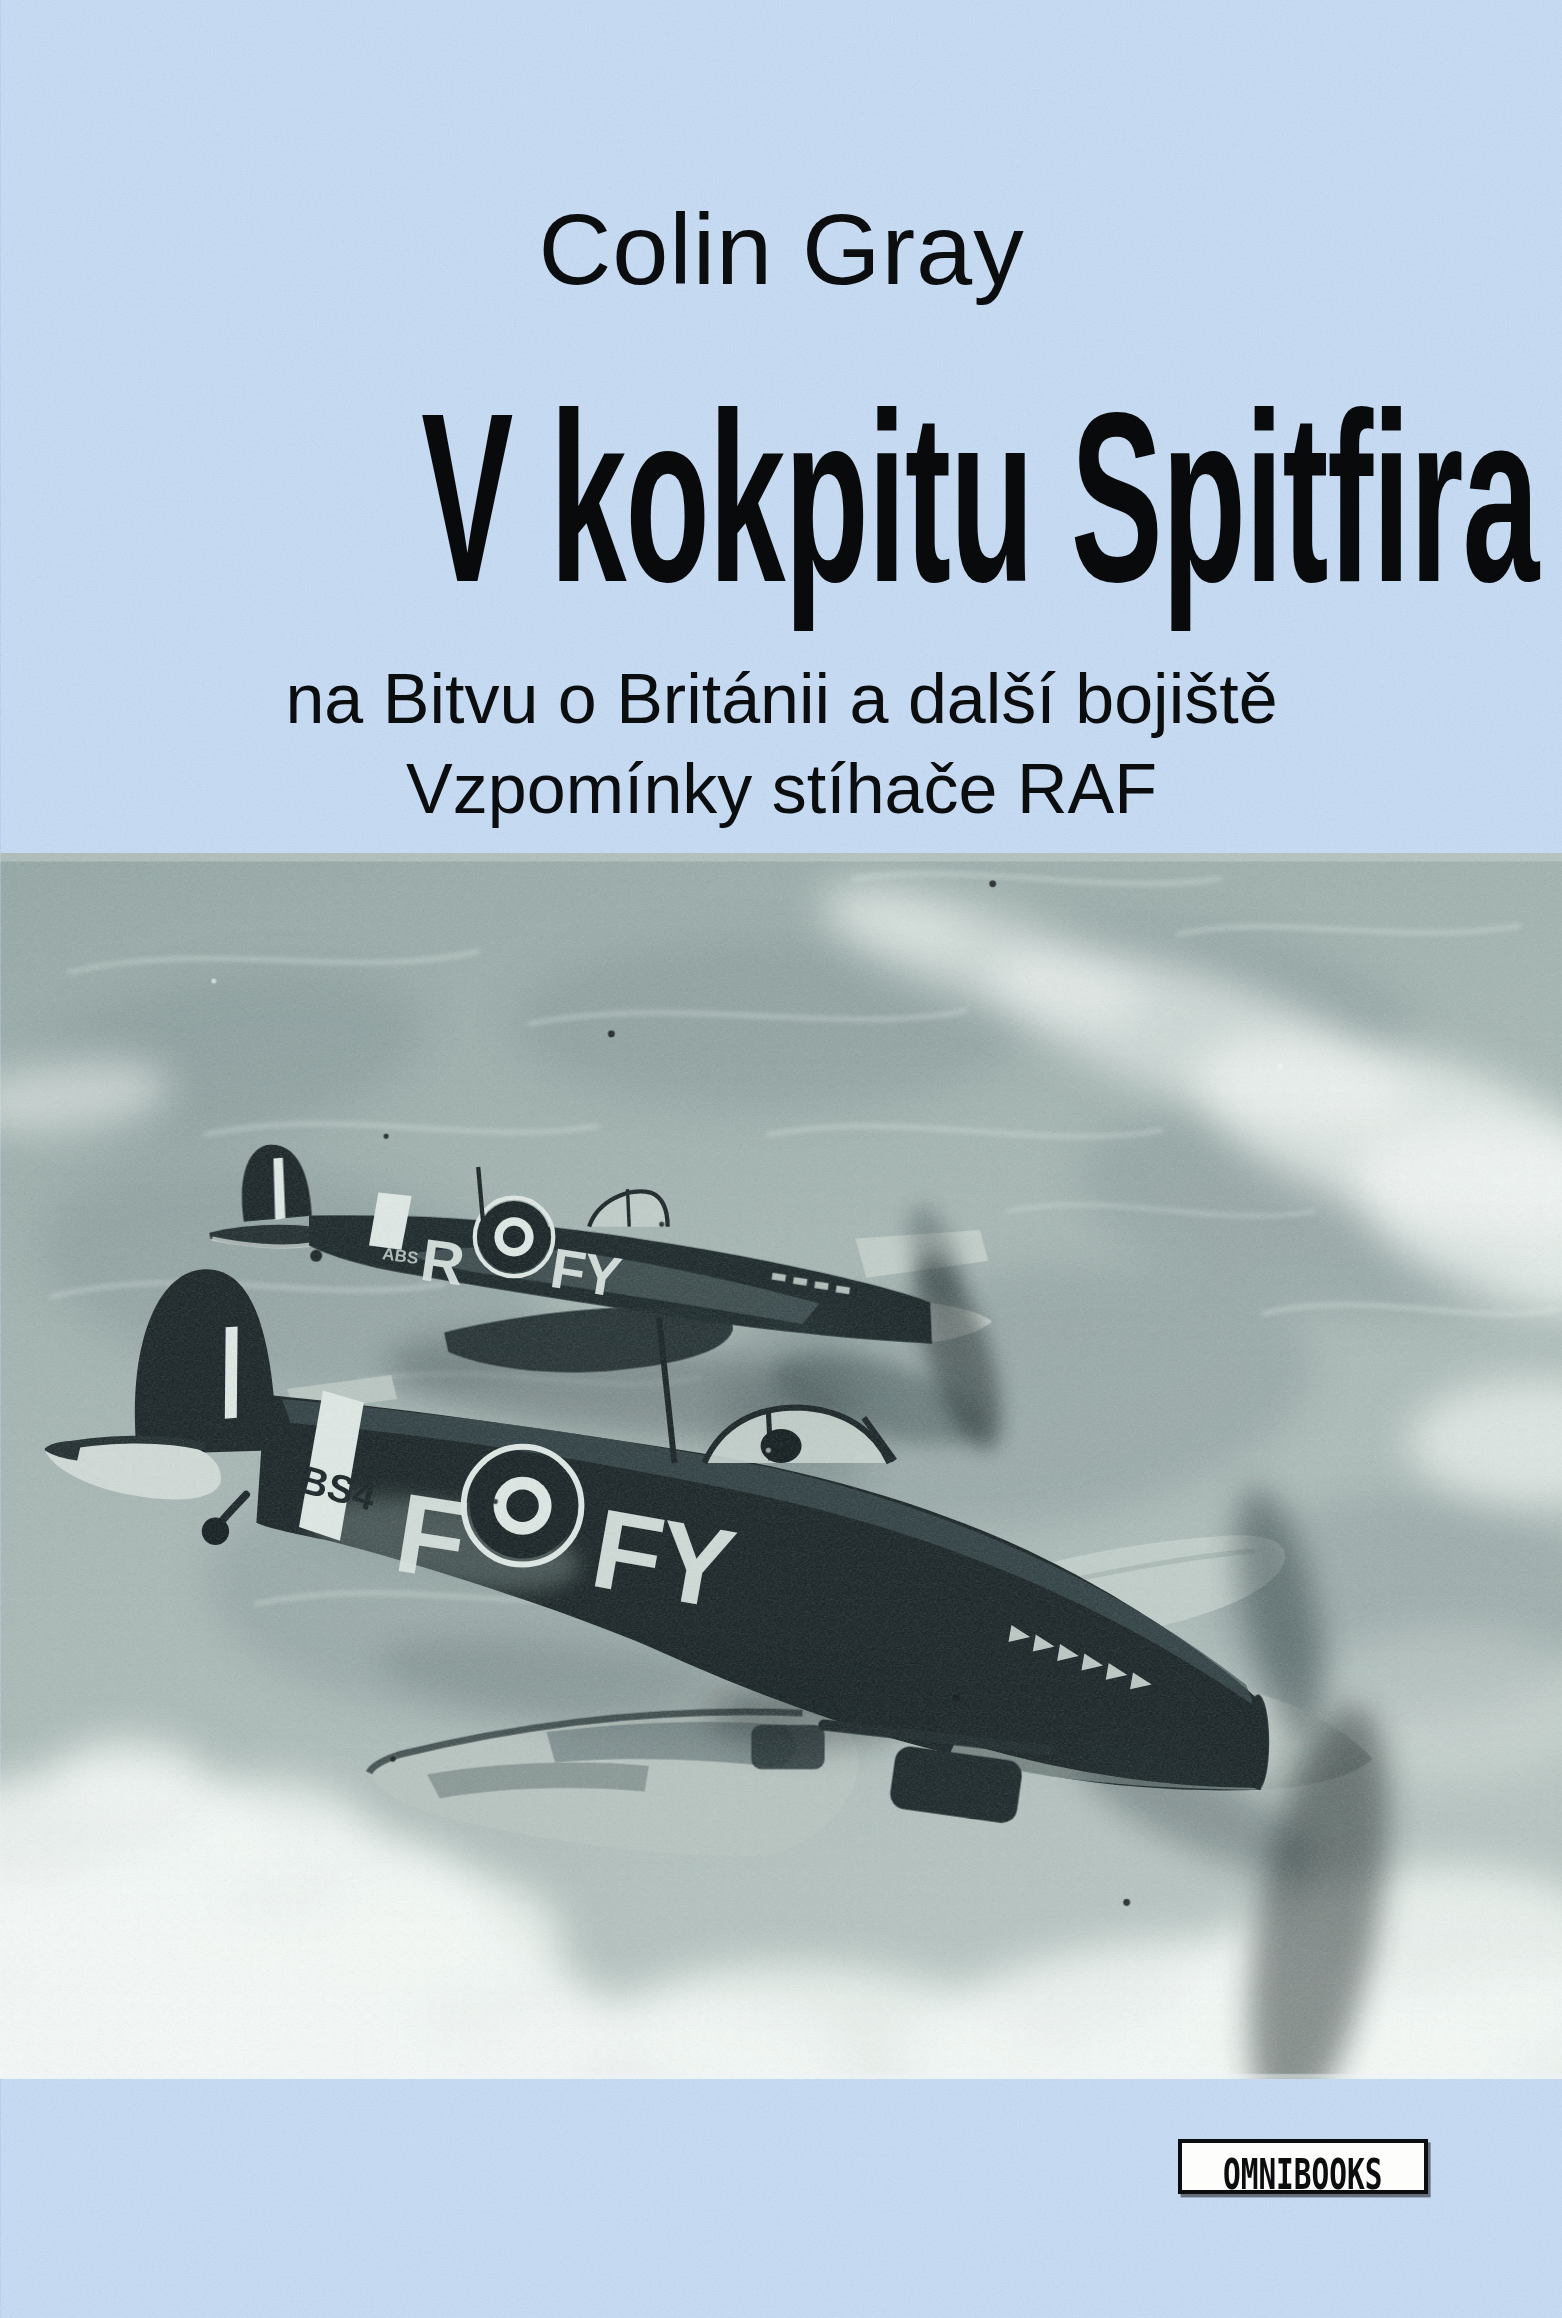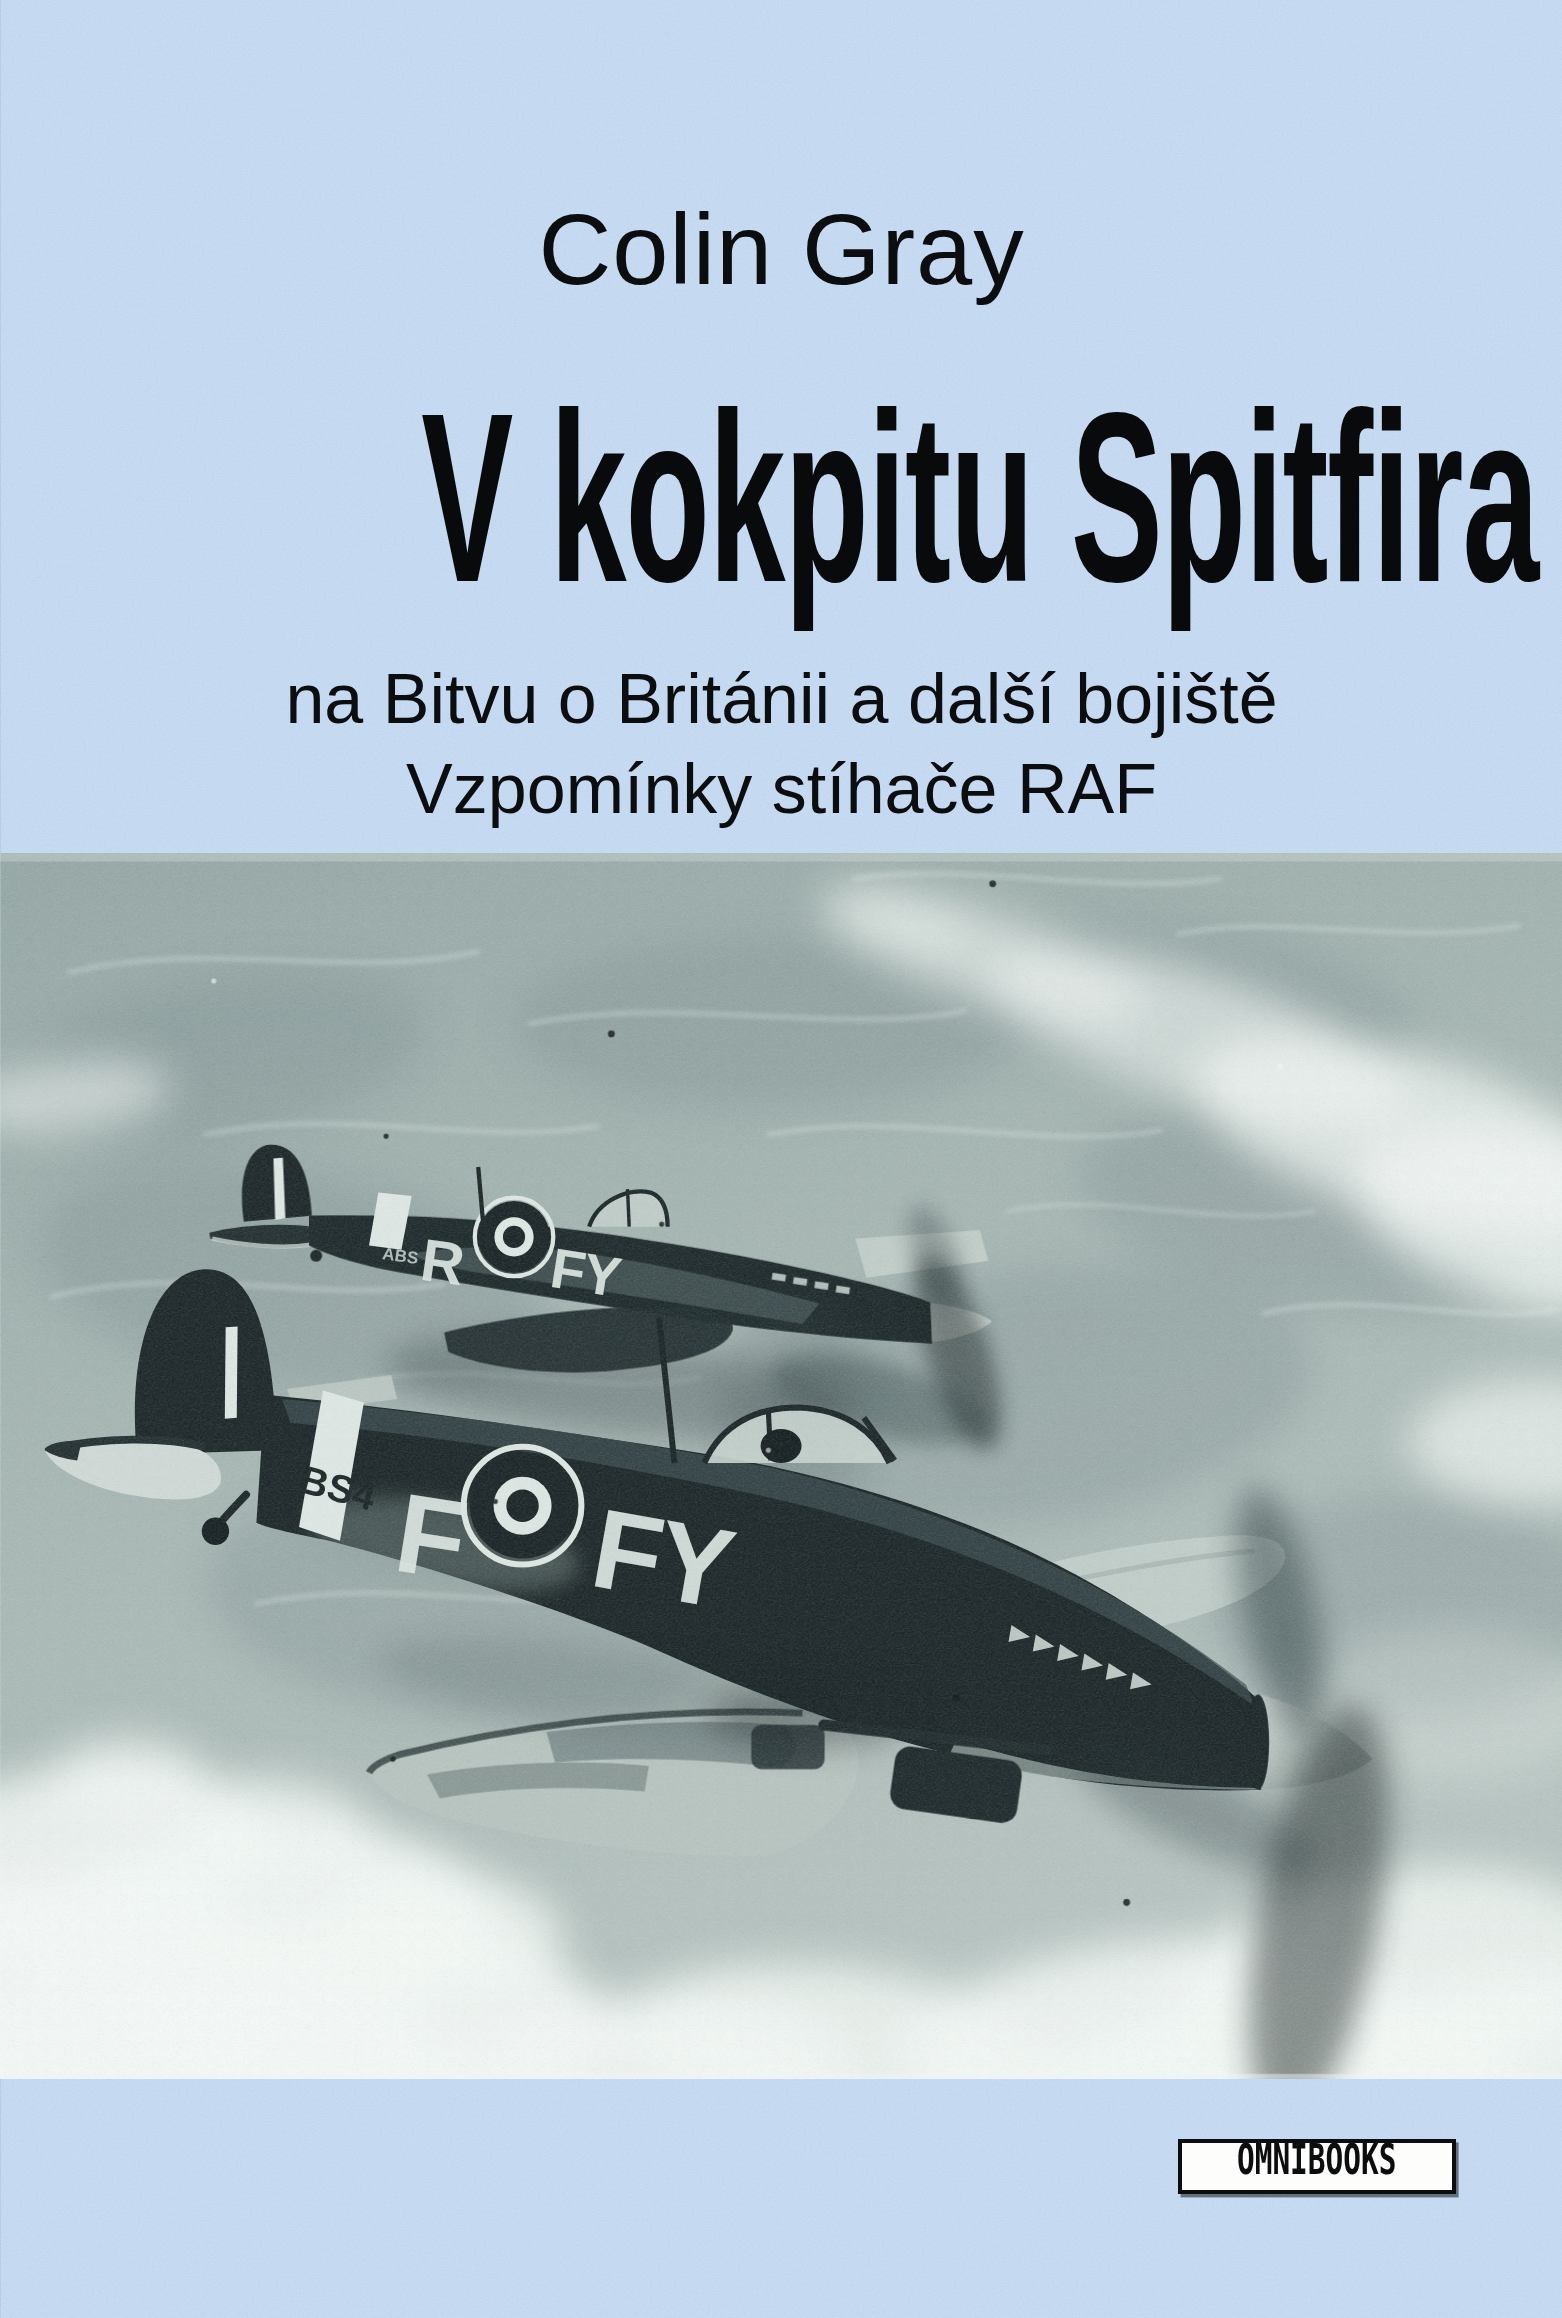--- a/index.html
+++ b/index.html
@@ -1,19 +1,19 @@
 <!DOCTYPE html>
 <html style="font-size:13.7px"><head>
 <meta charset="utf-8">
 <style>
   html,body{margin:0;padding:0;background:#8d9aa8;}
   .page{
     position:relative;
     width:1563px;height:2319px;
-    background:#15803d;
+    background:#3b82f6;
     overflow:hidden;
     font-family:"Liberation Sans",sans-serif;
   }
   .bg-noise{position:absolute;inset:0;z-index:0;pointer-events:none;}
   .author{
     position:absolute;top:199px;left:0;right:0;z-index:2;
     text-align:center;color:#0b0d0e;
     font:400 101px/101px "Liberation Sans",sans-serif;
     letter-spacing:0.9px;white-space:nowrap;
   }
@@ -29,23 +29,23 @@
     text-align:center;color:#0b0d0e;
     font:400 70px/90px "Liberation Sans",sans-serif;
     white-space:nowrap;
   }
   .photo{
     position:absolute;top:853px;left:0;z-index:1;
     width:1563px;height:1226px;display:block;
   }
   .logo{
     position:absolute;left:1178px;top:2139px;z-index:2;
-    width:278px;height:55px;box-sizing:border-box;
+    width:250px;height:55px;box-sizing:border-box;
     background:#fdfdfb;border:4.3px solid #0c0d0e;
-    display:flex;align-items:flex-start;justify-content:center;
+    display:flex;align-items:flex-end;justify-content:center;
     box-shadow:2.6px 3.4px 0 rgba(20,25,30,0.55);
   }
   .logo span{
     font:700 32px/32px "DejaVu Sans Mono",monospace;
     color:#0c0d0e;letter-spacing:0px;
     transform:scale(0.92,1.32);transform-origin:center;
     white-space:nowrap;
   }
 </style>
 </head>

